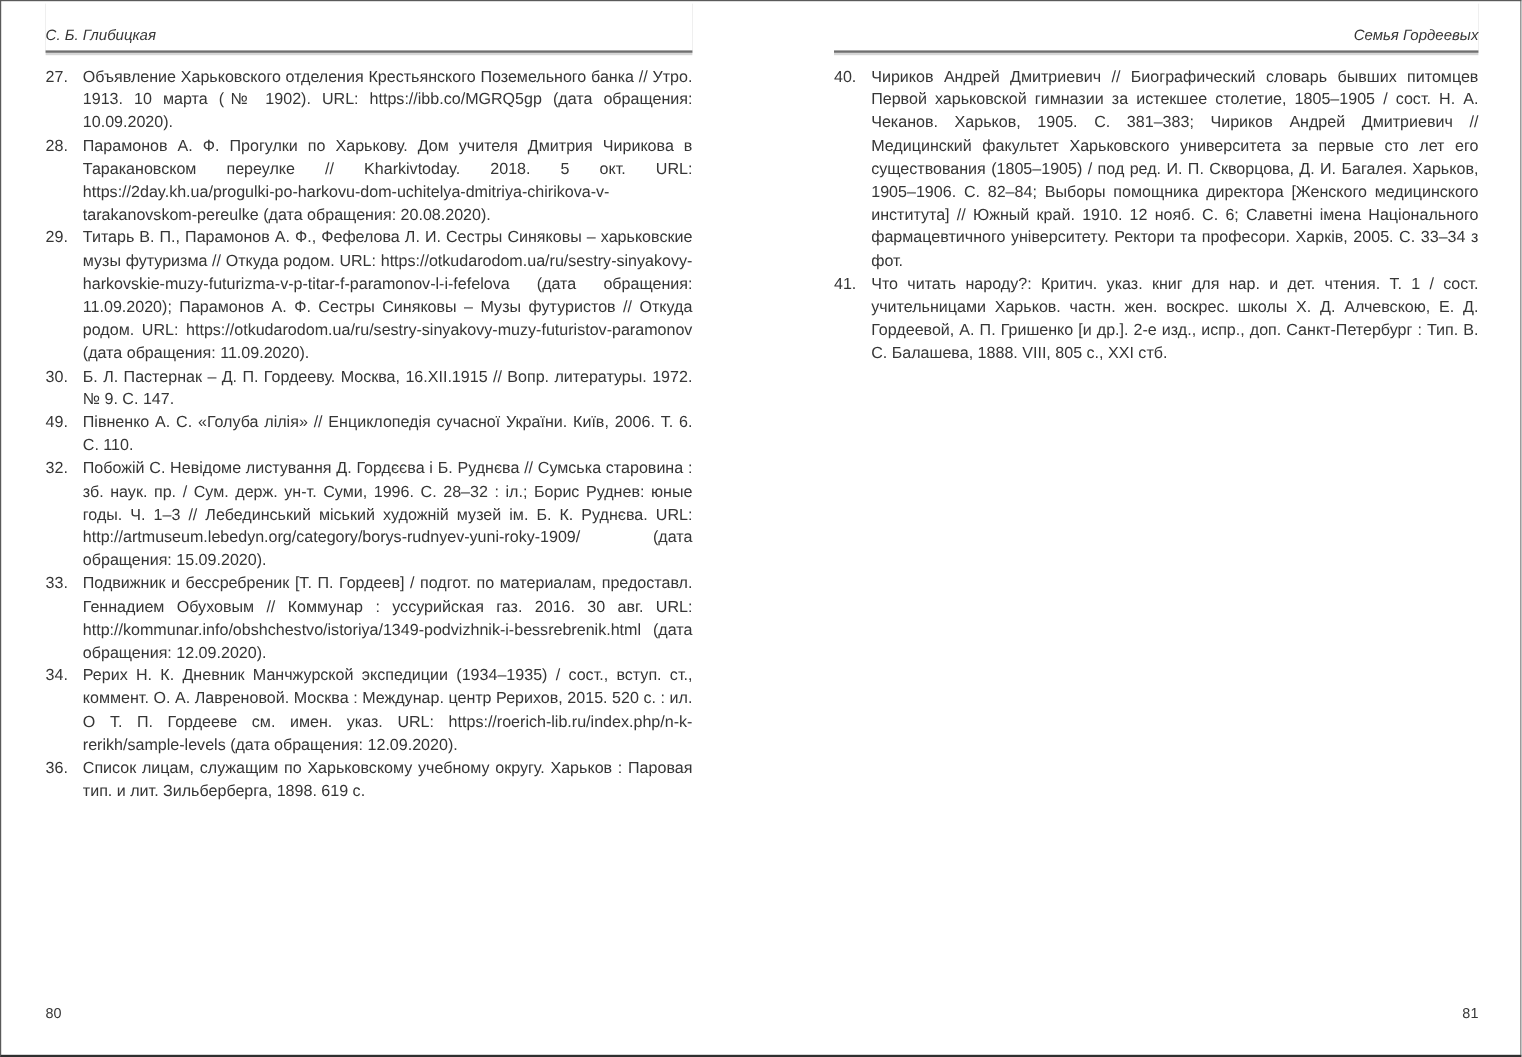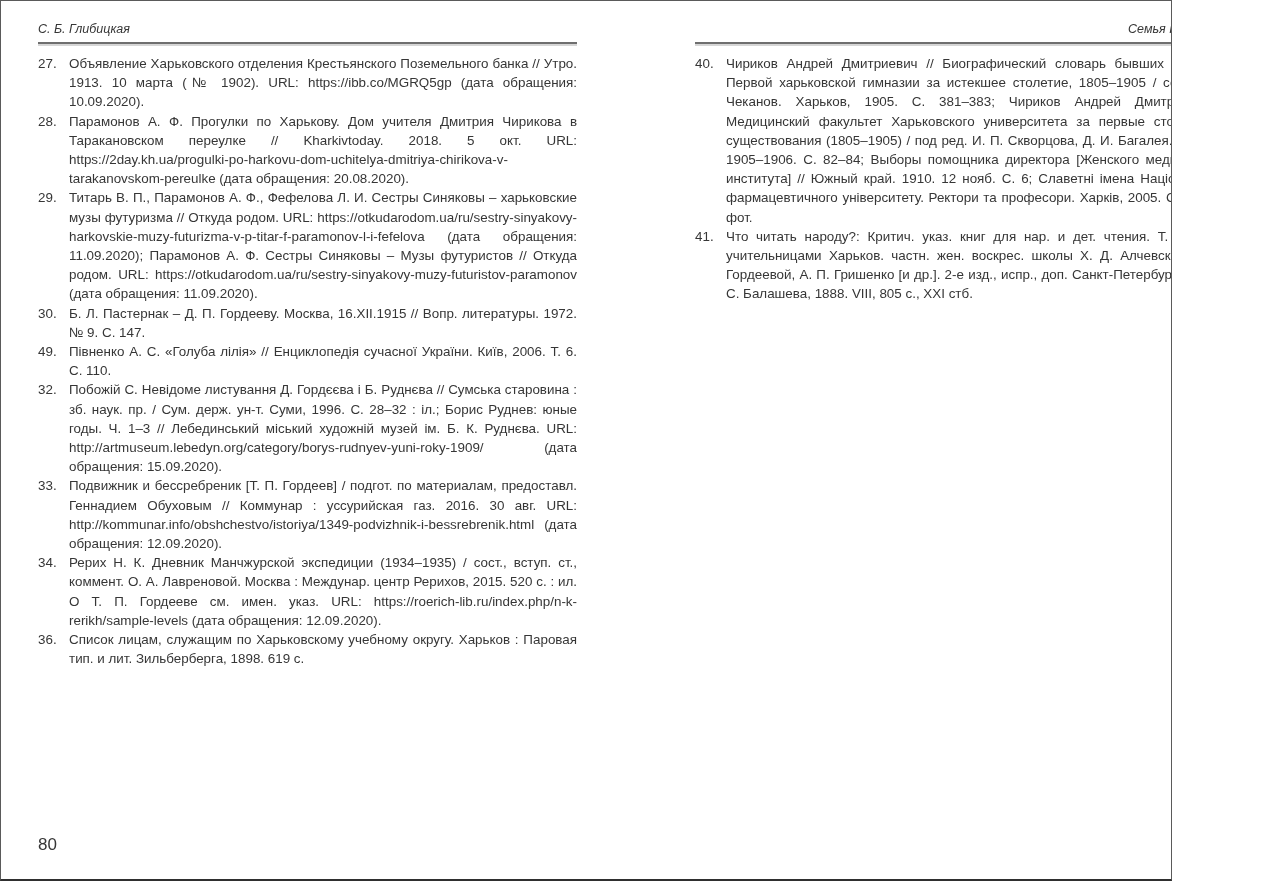--- a/index.html
+++ b/index.html
@@ -2,21 +2,21 @@
 <html lang="ru"><head>
 <meta charset="utf-8">
 <style>
   html, body {
     margin: 0;
     padding: 0;
     background: #ffffff;
   }
   .sheet {
     position: relative;
-    width: 1172px;
+    width: 1268px;
     height: 881px;
     box-sizing: border-box;
     background: #ffffff;
     border: 1px solid #5a5a5a;
     border-bottom: 2px solid #2f2f2f;
     font-family: "Liberation Sans", "DejaVu Sans", sans-serif;
     color: #363636;
     overflow: hidden;
   }
   .page {
@@ -53,21 +53,21 @@
     overflow-wrap: break-word;
   }
   ol.refs .num {
     position: absolute;
     left: 0;
     top: 0;
   }
   .folio {
     position: absolute;
     bottom: 27px;
-    font-size: 17px;
+    font-size: 12px;
     line-height: 15px;
     left: 0;
     right: 0;
   }
   .folio.align-left  { text-align: left; }
   .folio.align-right { text-align: right; }
 </style>
 </head>
 <body>
 

